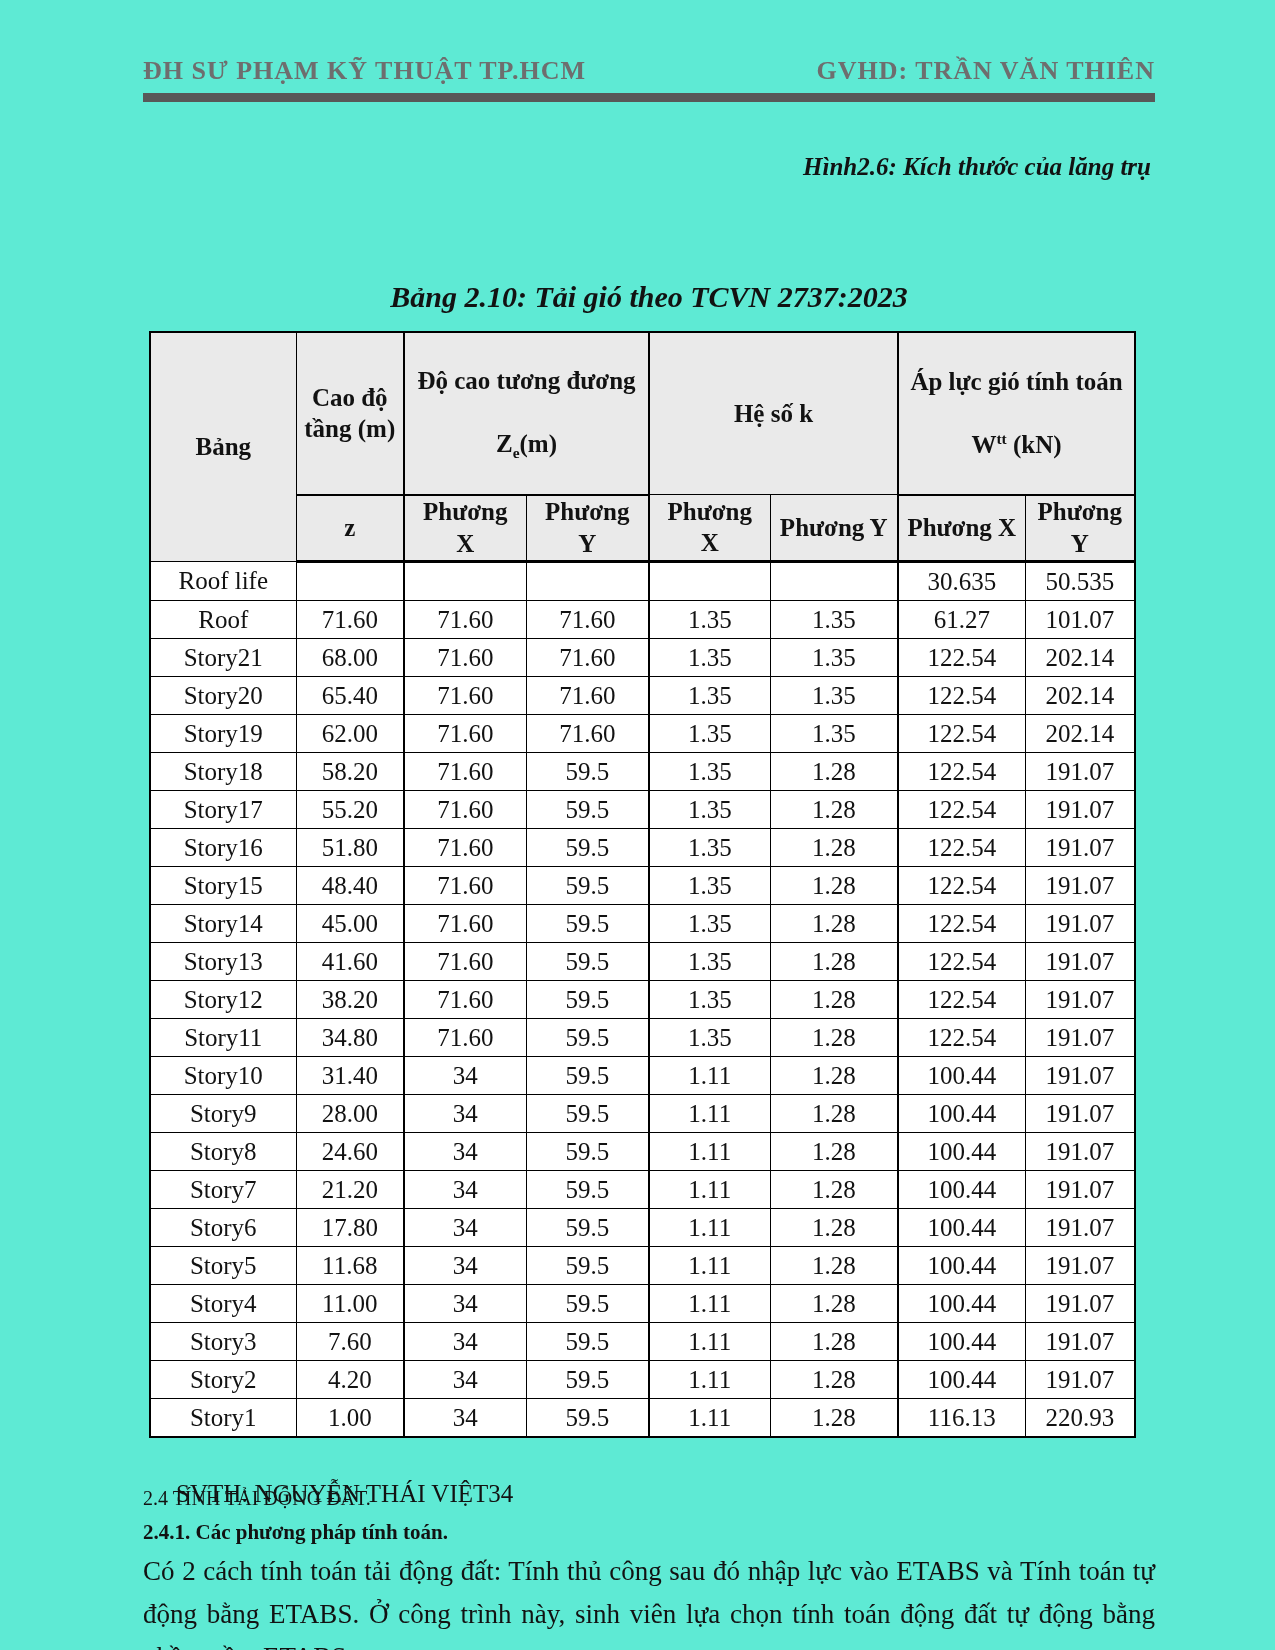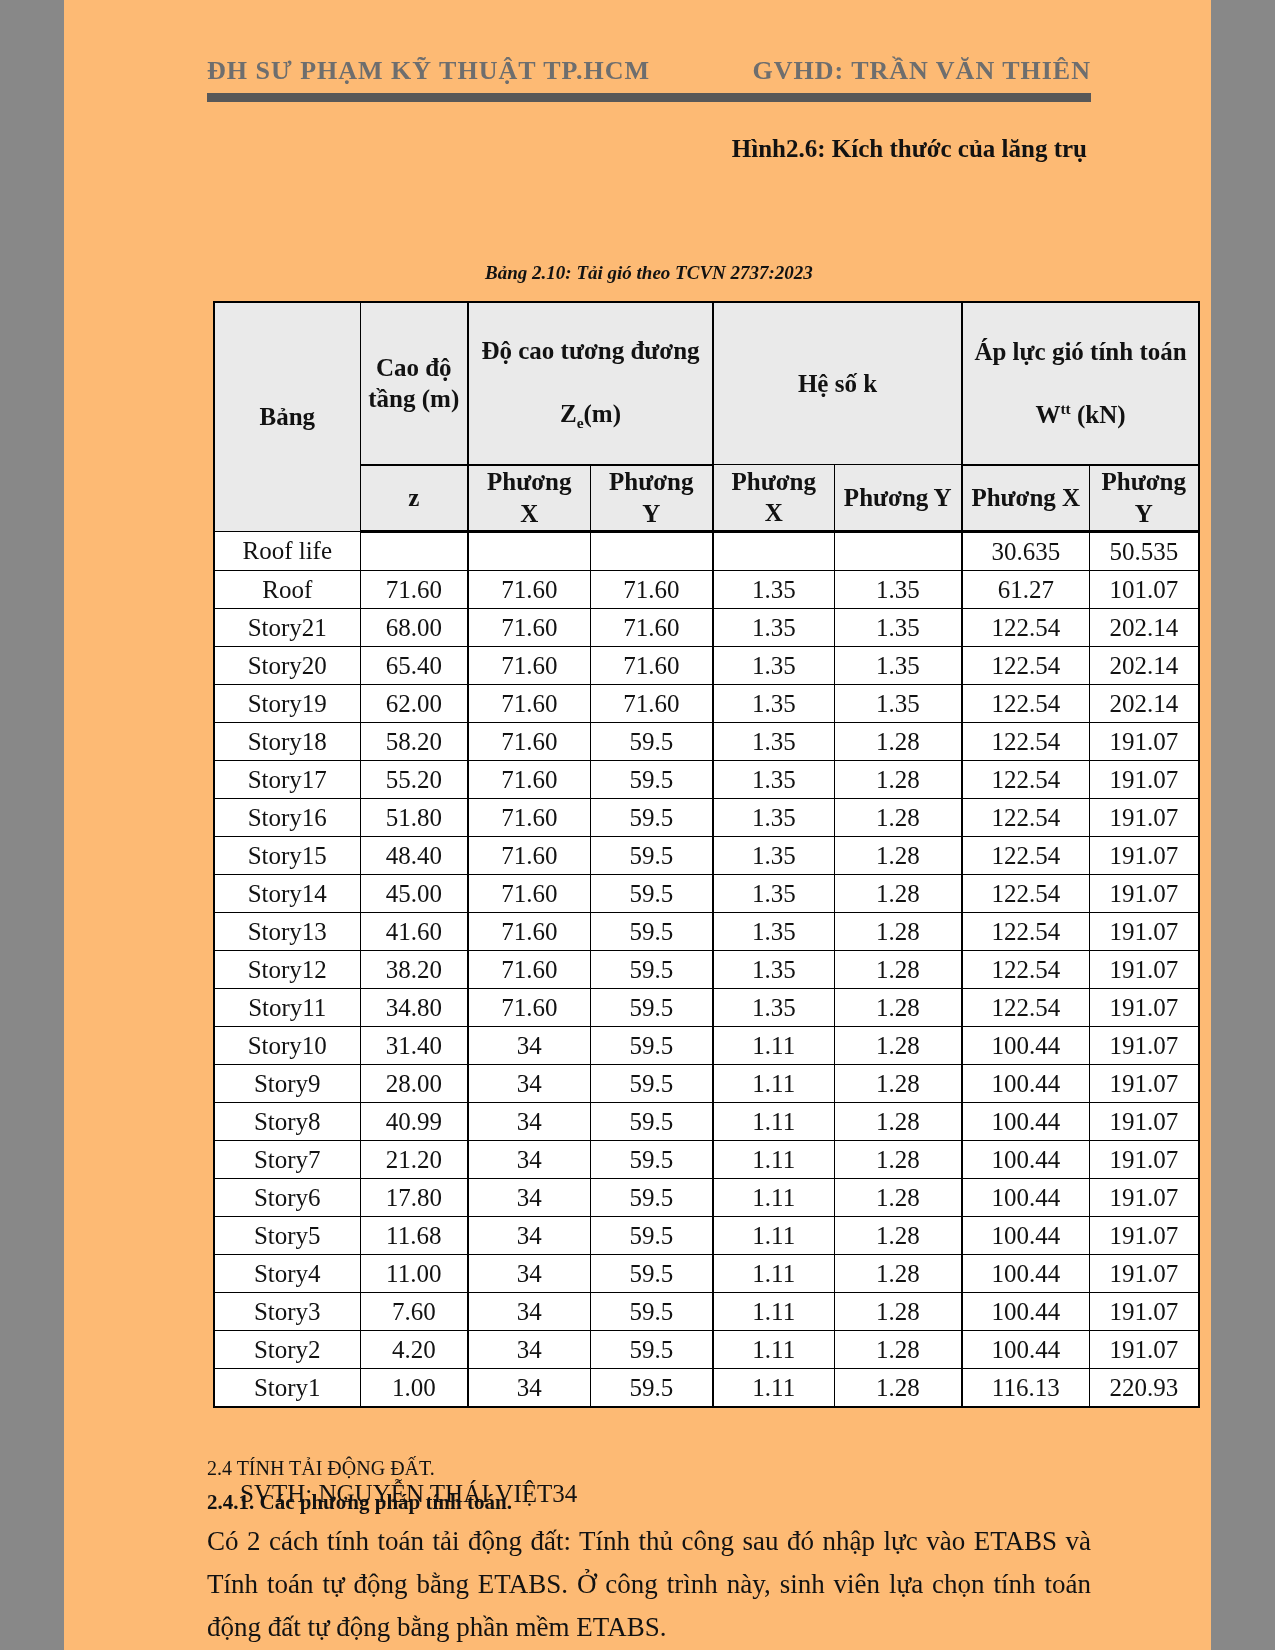--- a/index.html
+++ b/index.html
@@ -1,38 +1,38 @@
 <!DOCTYPE html>
 <html style="--hdr: #6e6e6e; --bar: #585858; --thbg: #eaeaea;"><head>
 <meta charset="utf-8">
 <style>
   html,body { margin:0; padding:0; background:#888; }
   .page {
     position:relative;
-    width:1147px; height:1650px;
+    width:1275px; height:1650px;
     margin:0 auto;
-    background:#fdba74;
+    background:#5eead4;
     font-family:"Liberation Serif","DejaVu Serif",serif;
     color:#121212;
     box-sizing:border-box;
     padding:56px 120px 0 143px;
     overflow:hidden;
   }
   
   .doc-header { display:flex; justify-content:space-between; align-items:baseline;
     font-weight:bold; font-size:26px; letter-spacing:1px; color:var(--hdr,#6e6e6e); }
   .header-bar { height:9px; background:var(--bar,#585858); margin-top:7px; }
 
   
-  .figure-caption { text-align:right; font-weight:bold; 
-    font-size:25px; margin-top:33px; padding-right:4px; }
+  .figure-caption { text-align:right; font-weight:bold; font-style:italic;
+    font-size:25px; margin-top:51px; padding-right:4px; }
 
   
   .table-title { text-align:center; font-weight:bold; font-style:italic;
-    font-size:19px; margin-top:99px; }
+    font-size:30px; margin-top:99px; }
 
   
   table.wind { border-collapse:collapse; table-layout:fixed; width:985px;
     margin:17px 0 0 6px; border:2px solid #000; }
   .wind th, .wind td { border:1px solid #000; text-align:center;
     vertical-align:middle; padding:0; overflow:hidden; }
   .wind thead th { background:var(--thbg,#eaeaea); font-weight:bold;
     font-size:25px; line-height:1.26; white-space:pre-line; }
   .wind thead tr.h1 th { height:64px; }
   .wind thead tr.h2 th { height:64px; }
@@ -255,21 +255,21 @@
           <td>28.00</td>
           <td class="gsep">34</td>
           <td>59.5</td>
           <td class="gsep">1.11</td>
           <td>1.28</td>
           <td class="gsep">100.44</td>
           <td>191.07</td>
         </tr>
         <tr>
           <td>Story8</td>
-          <td>40.99</td>
+          <td>24.60</td>
           <td class="gsep">34</td>
           <td>59.5</td>
           <td class="gsep">1.11</td>
           <td>1.28</td>
           <td class="gsep">100.44</td>
           <td>191.07</td>
         </tr>
         <tr>
           <td>Story7</td>
           <td>21.20</td>

